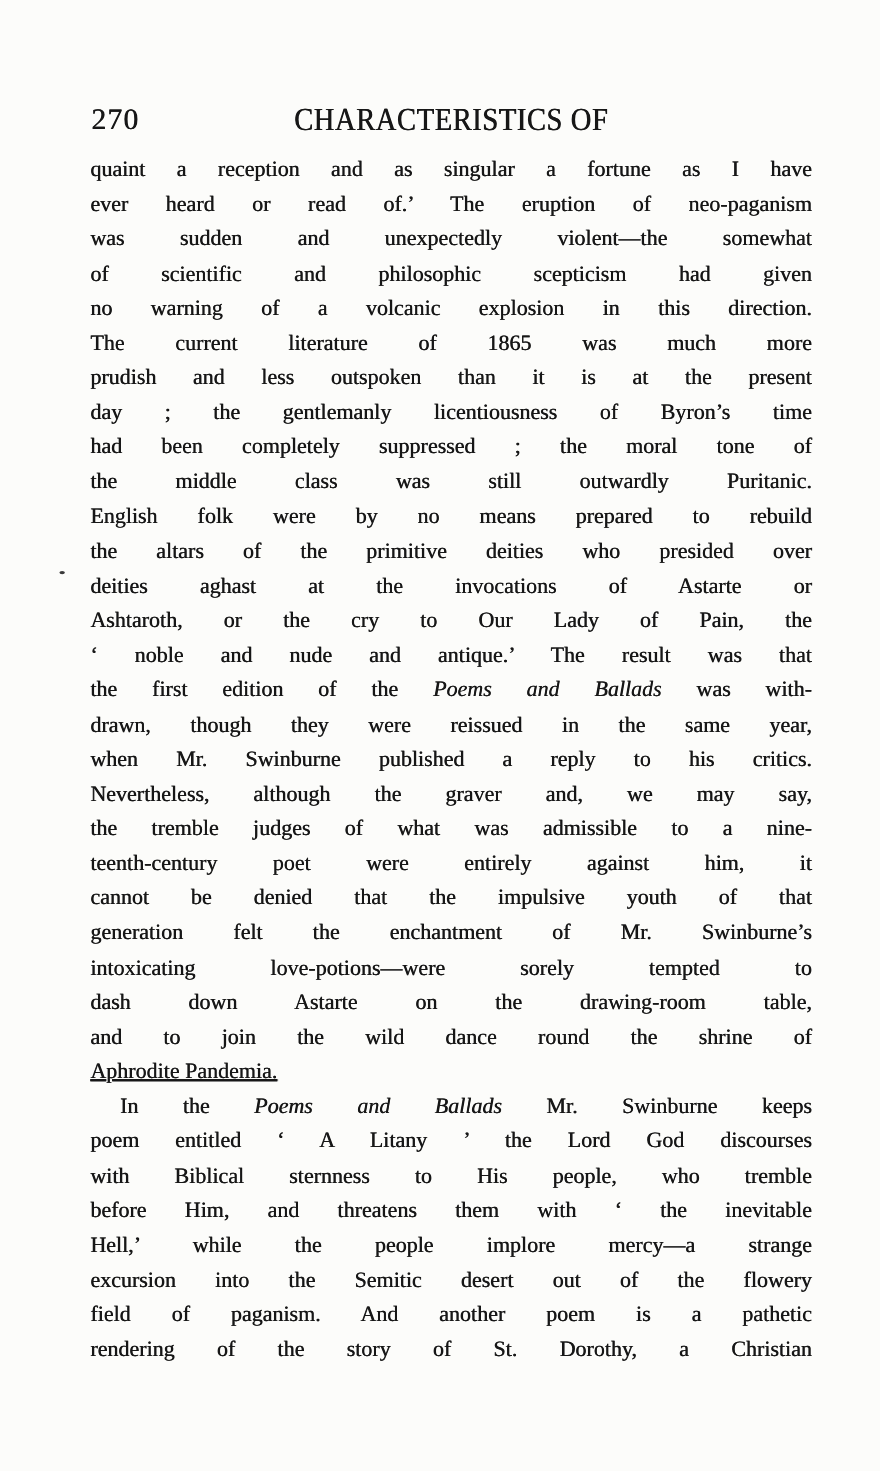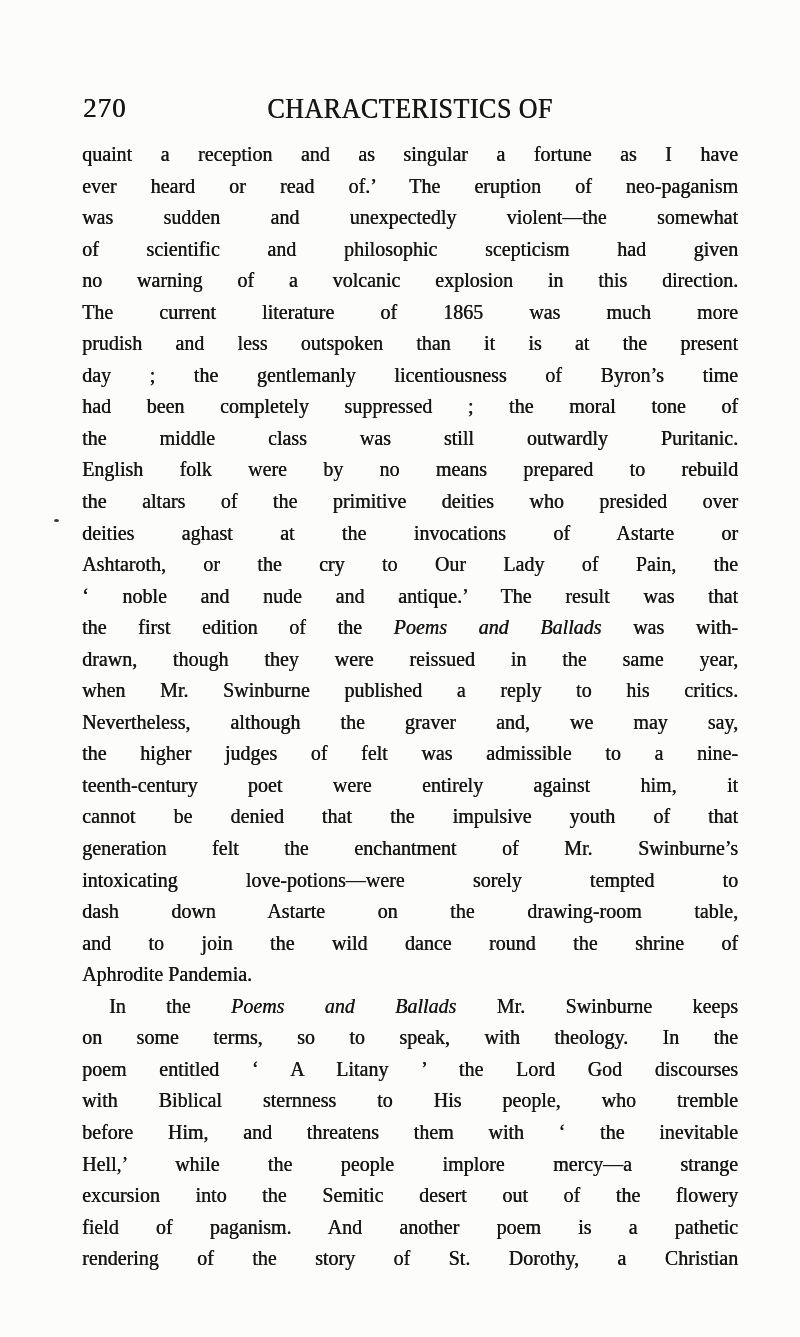--- a/index.html
+++ b/index.html
@@ -24,21 +24,21 @@
     font-size: 26px; letter-spacing: 0.5px;
     transform: scaleY(1.12); transform-origin: top center;
     text-shadow: 0.5px 0 0 currentColor;
   }
   .text-block {
     position: absolute; left: 82px; top: 104px; width: 656px;
     font-size: 20px; line-height: 31.55px;
     text-shadow: 0.4px 0 0 currentColor;
   }
   .line { text-align: justify; text-align-last: justify; }
-  .line.left { text-align: left; text-align-last: left; }
+  .line.left { text-align: left; text-align-last: left; text-decoration: underline; }
   .line.indent { text-indent: 27px; }
   .italic { font-style: italic; }
   .speck {
     position: absolute; left: 54px; top: 484px;
     width: 5px; height: 3px; border-radius: 50%;
     background: #3a3a3a;
   }
 </style>
 </head>
 <body>
@@ -60,32 +60,31 @@
         <div class="line"><span>the middle class was still outwardly Puritanic.</span></div>
         <div class="line"><span>English folk were by no means prepared to rebuild</span></div>
         <div class="line"><span>the altars of the primitive deities who presided over</span></div>
         <div class="line"><span>deities aghast at the invocations of Astarte or</span></div>
         <div class="line"><span>Ashtaroth, or the cry to Our Lady of Pain, the</span></div>
         <div class="line"><span>‘ noble and nude and antique.’  The result was that</span></div>
         <div class="line"><span>the first edition of the </span><span class="italic">Poems and Ballads</span><span> was with-</span></div>
         <div class="line"><span>drawn, though they were reissued in the same year,</span></div>
         <div class="line"><span>when Mr. Swinburne published a reply to his critics.</span></div>
         <div class="line"><span>Nevertheless, although the graver and, we may say,</span></div>
-        <div class="line"><span>the higher judges of felt was admissible to a nine-</span></div>
+        <div class="line"><span>the tremble judges of what was admissible to a nine-</span></div>
         <div class="line"><span>teenth-century poet were entirely against him, it</span></div>
         <div class="line"><span>cannot be denied that the impulsive youth of that</span></div>
         <div class="line"><span>generation felt the enchantment of Mr. Swinburne’s</span></div>
         <div class="line"><span>intoxicating love-potions—were sorely tempted to</span></div>
         <div class="line"><span>dash down Astarte on the drawing-room table,</span></div>
         <div class="line"><span>and to join the wild dance round the shrine of</span></div>
         <div class="line left"><span>Aphrodite Pandemia.</span></div>
       </div>
       <div>
         <div class="line indent"><span>In the </span><span class="italic">Poems and Ballads</span><span> Mr. Swinburne keeps</span></div>
-        <div class="line"><span>on some terms, so to speak, with theology.  In the</span></div>
         <div class="line"><span>poem entitled ‘ A Litany ’ the Lord God discourses</span></div>
         <div class="line"><span>with Biblical sternness to His people, who tremble</span></div>
         <div class="line"><span>before Him, and threatens them with ‘ the inevitable</span></div>
         <div class="line"><span>Hell,’ while the people implore mercy—a strange</span></div>
         <div class="line"><span>excursion into the Semitic desert out of the flowery</span></div>
         <div class="line"><span>field of paganism.  And another poem is a pathetic</span></div>
         <div class="line"><span>rendering of the story of St. Dorothy, a Christian</span></div>
       </div>
     </div>
   <div class="speck"></div>

